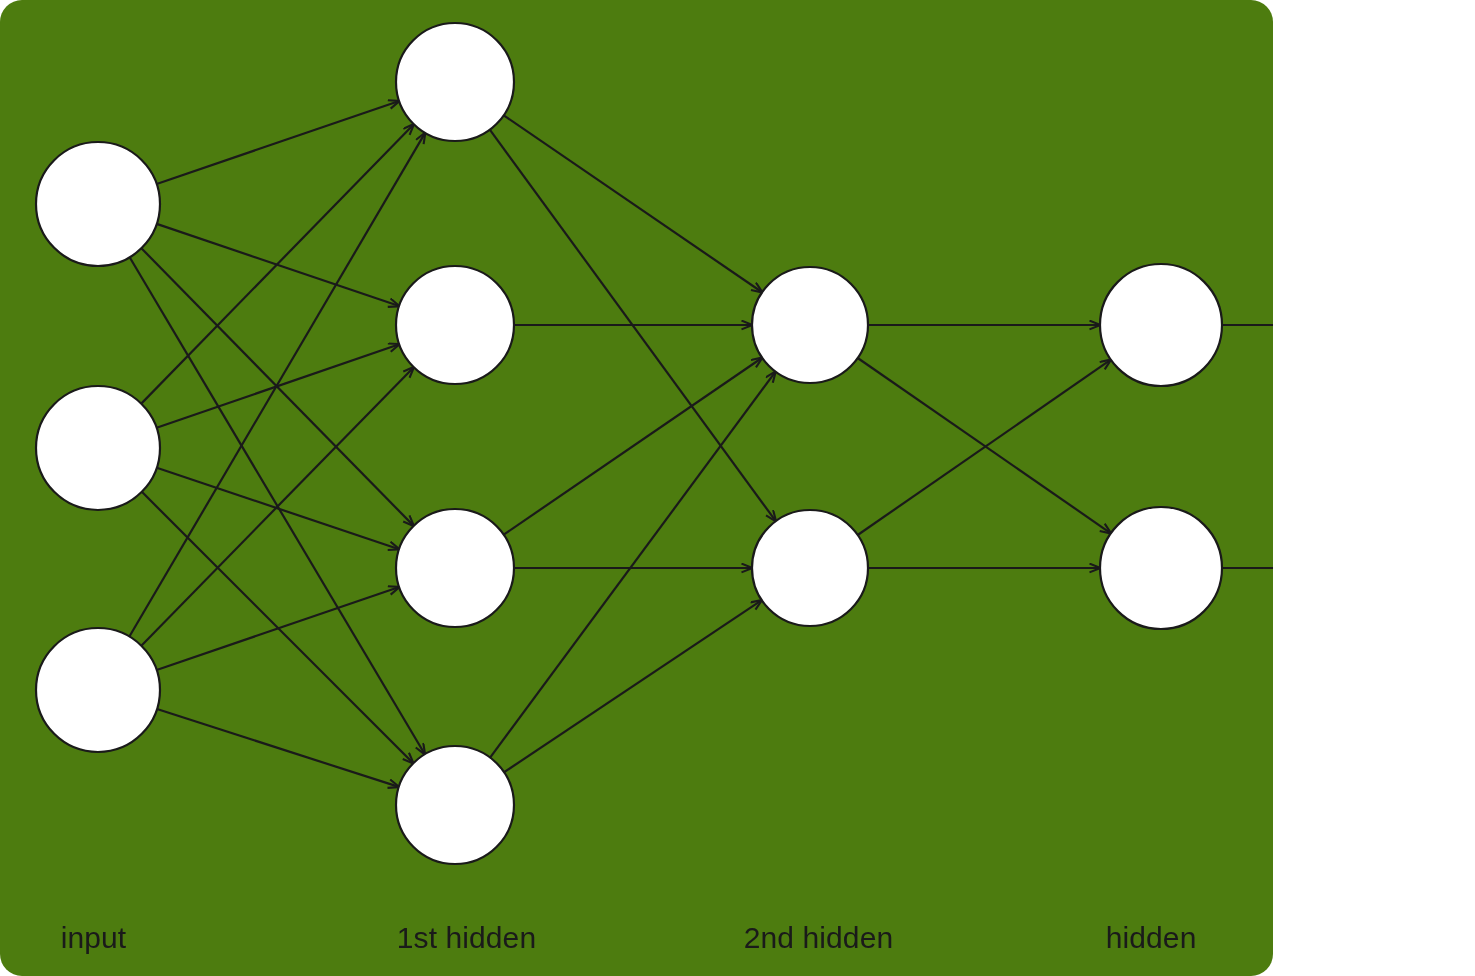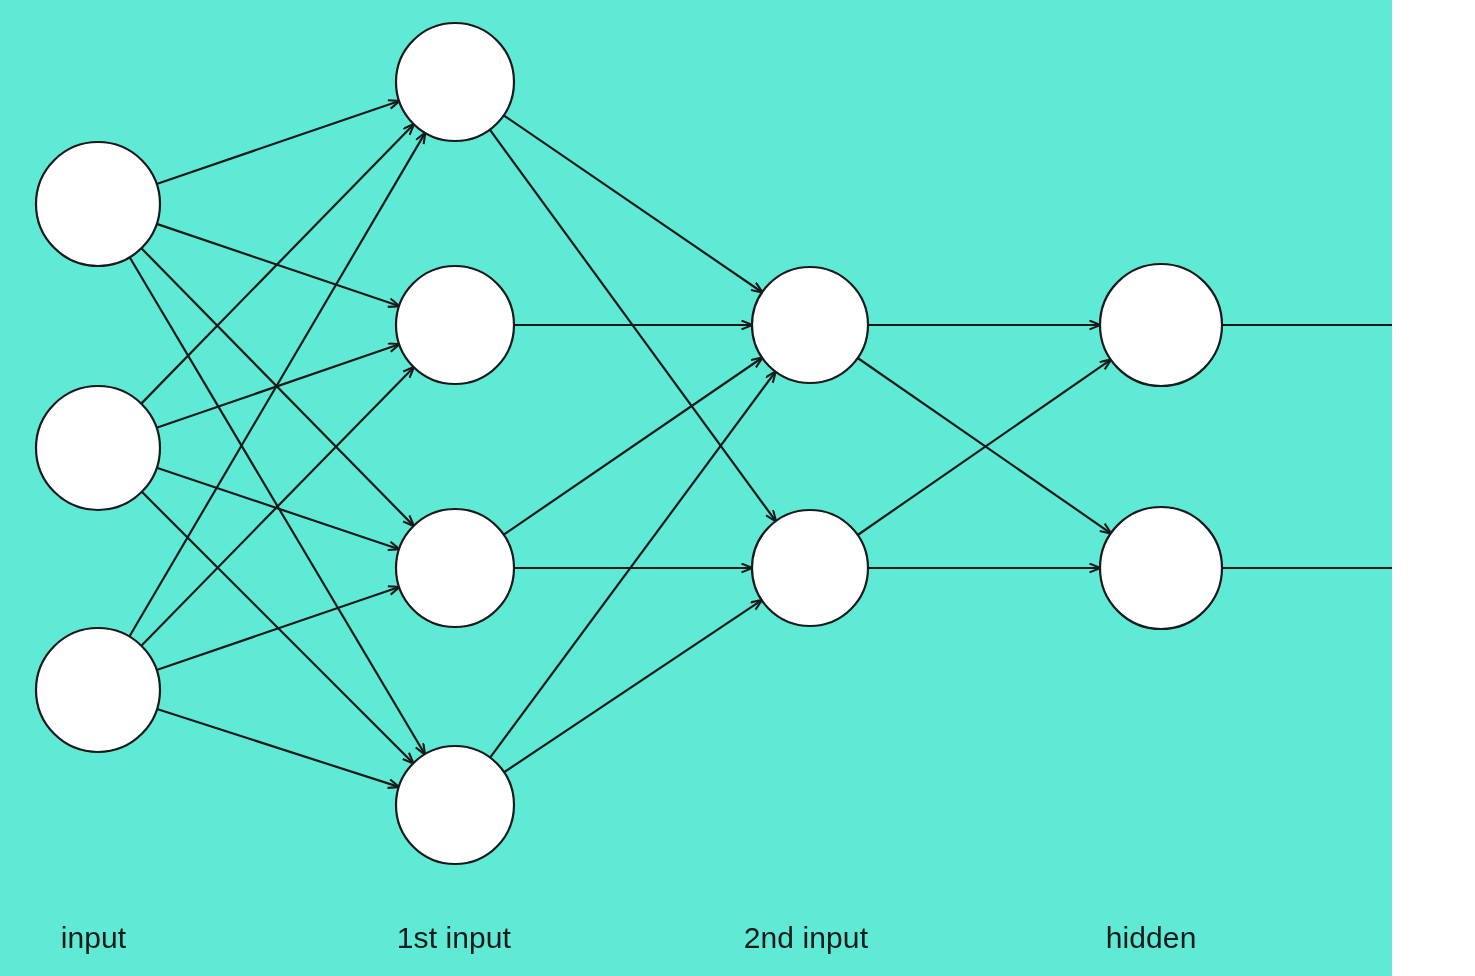--- a/index.html
+++ b/index.html
@@ -2,25 +2,26 @@
 <html><head>
 <meta charset="utf-8">
 <style>
   html, body {
     margin: 0;
     padding: 0;
     background: #ffffff;
   }
   #canvas {
     position: relative;
-    width: 1392px;
+    width: 1273px;
     height: 976px;
-    background: #5eead4;
+    background: #4d7c0f;
     overflow: hidden;
     font-family: "Liberation Sans", sans-serif;
+    border-radius: 22px;
   }
   #nn-svg {
     position: absolute;
     top: 0;
     left: 0;
     width: 1475px;
     height: 976px;
     display: block;
   }
   .node-circle {
@@ -95,26 +96,26 @@
         <circle cx="1161" cy="568" r="61" class="node-circle"></circle>
       </g>
   </svg>
 
   <div class="layer-label" id="label-input" style="left: 27px; top: 872px;">
     <span>input</span><br>
     
   </div>
 
   <div class="layer-label" id="label-hidden1" style="left: 363px; top: 872px;">
-    <span>1st input</span><br>
+    <span>1st hidden</span><br>
     
   </div>
 
   <div class="layer-label" id="label-hidden2" style="left: 710px; top: 872px;">
-    <span>2nd input</span><br>
+    <span>2nd hidden</span><br>
     
   </div>
 
   <div class="layer-label" id="label-output" style="left: 1072px; top: 872px;">
     <span>hidden</span><br>
     
   </div>
 
 </div>
 

